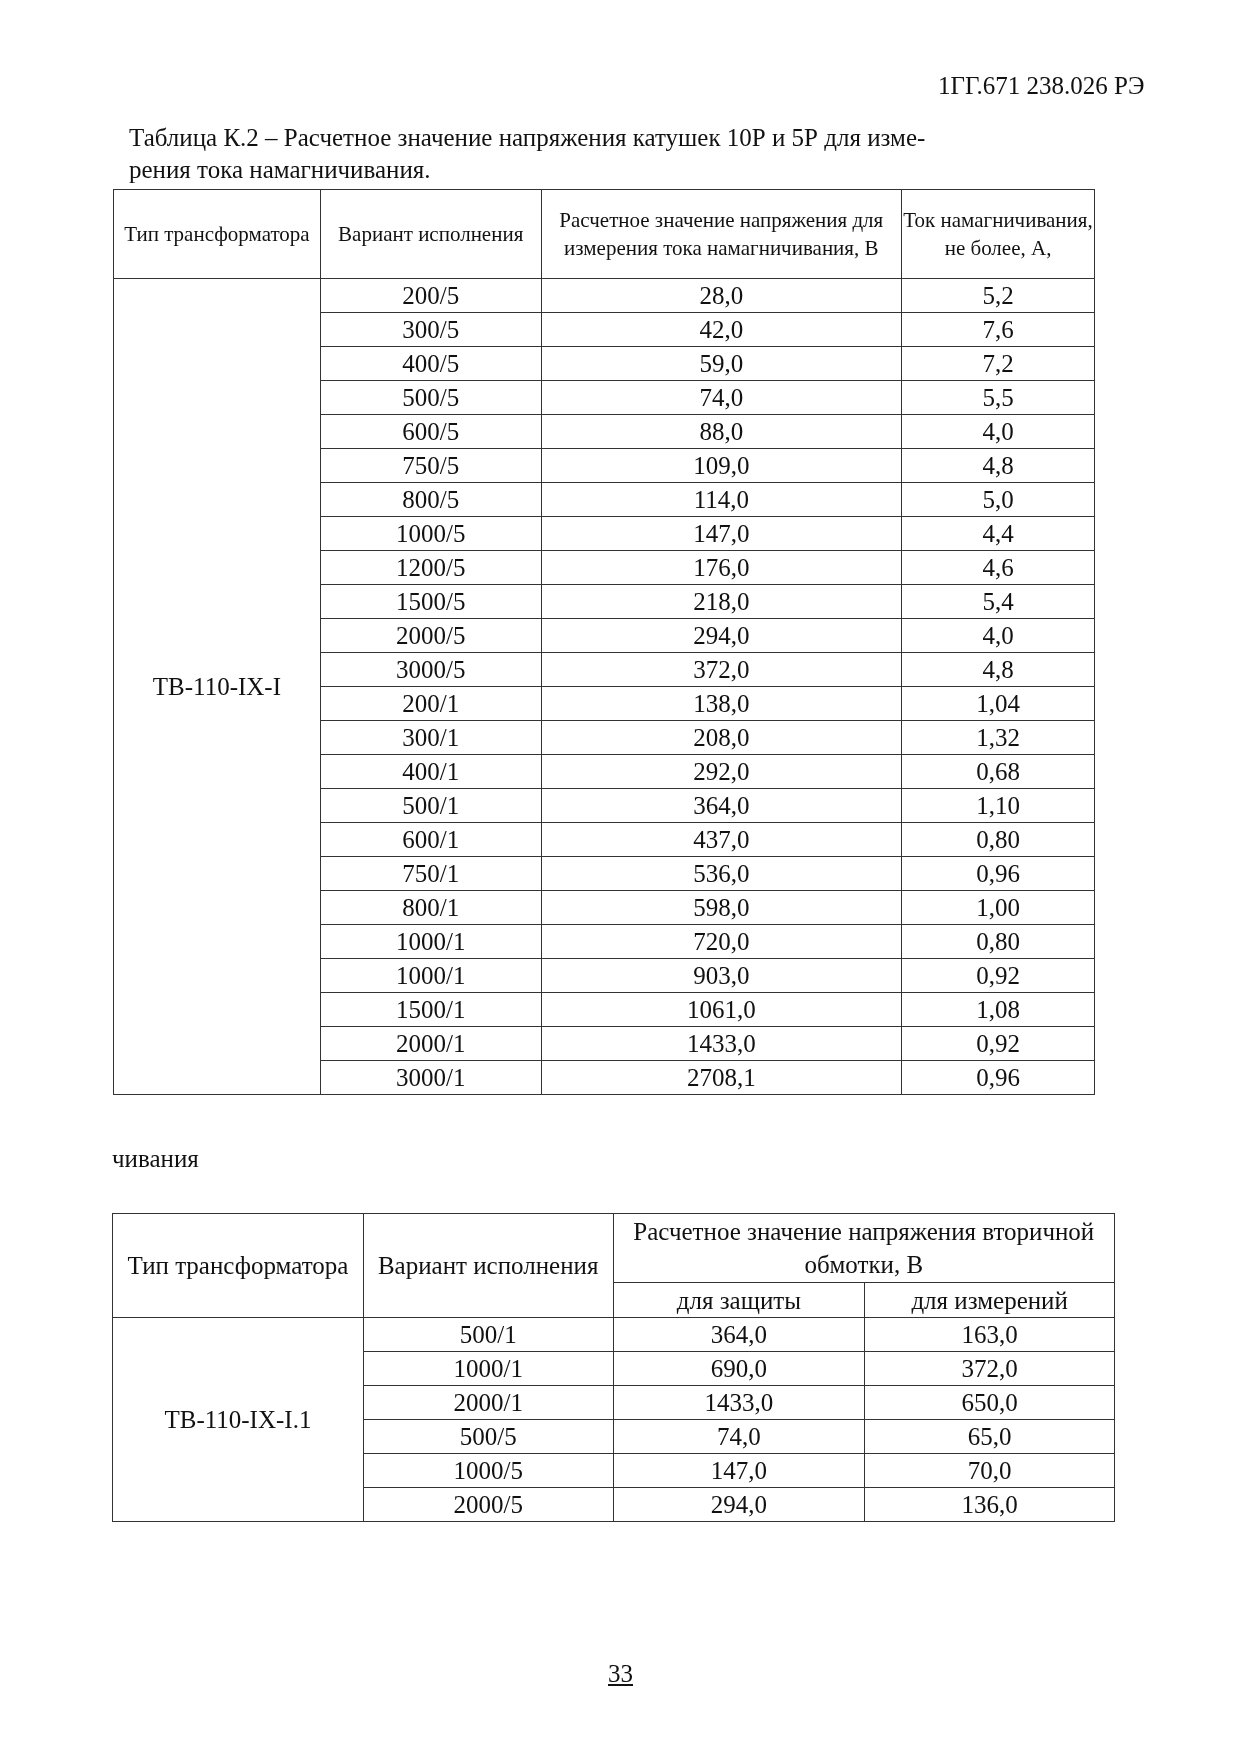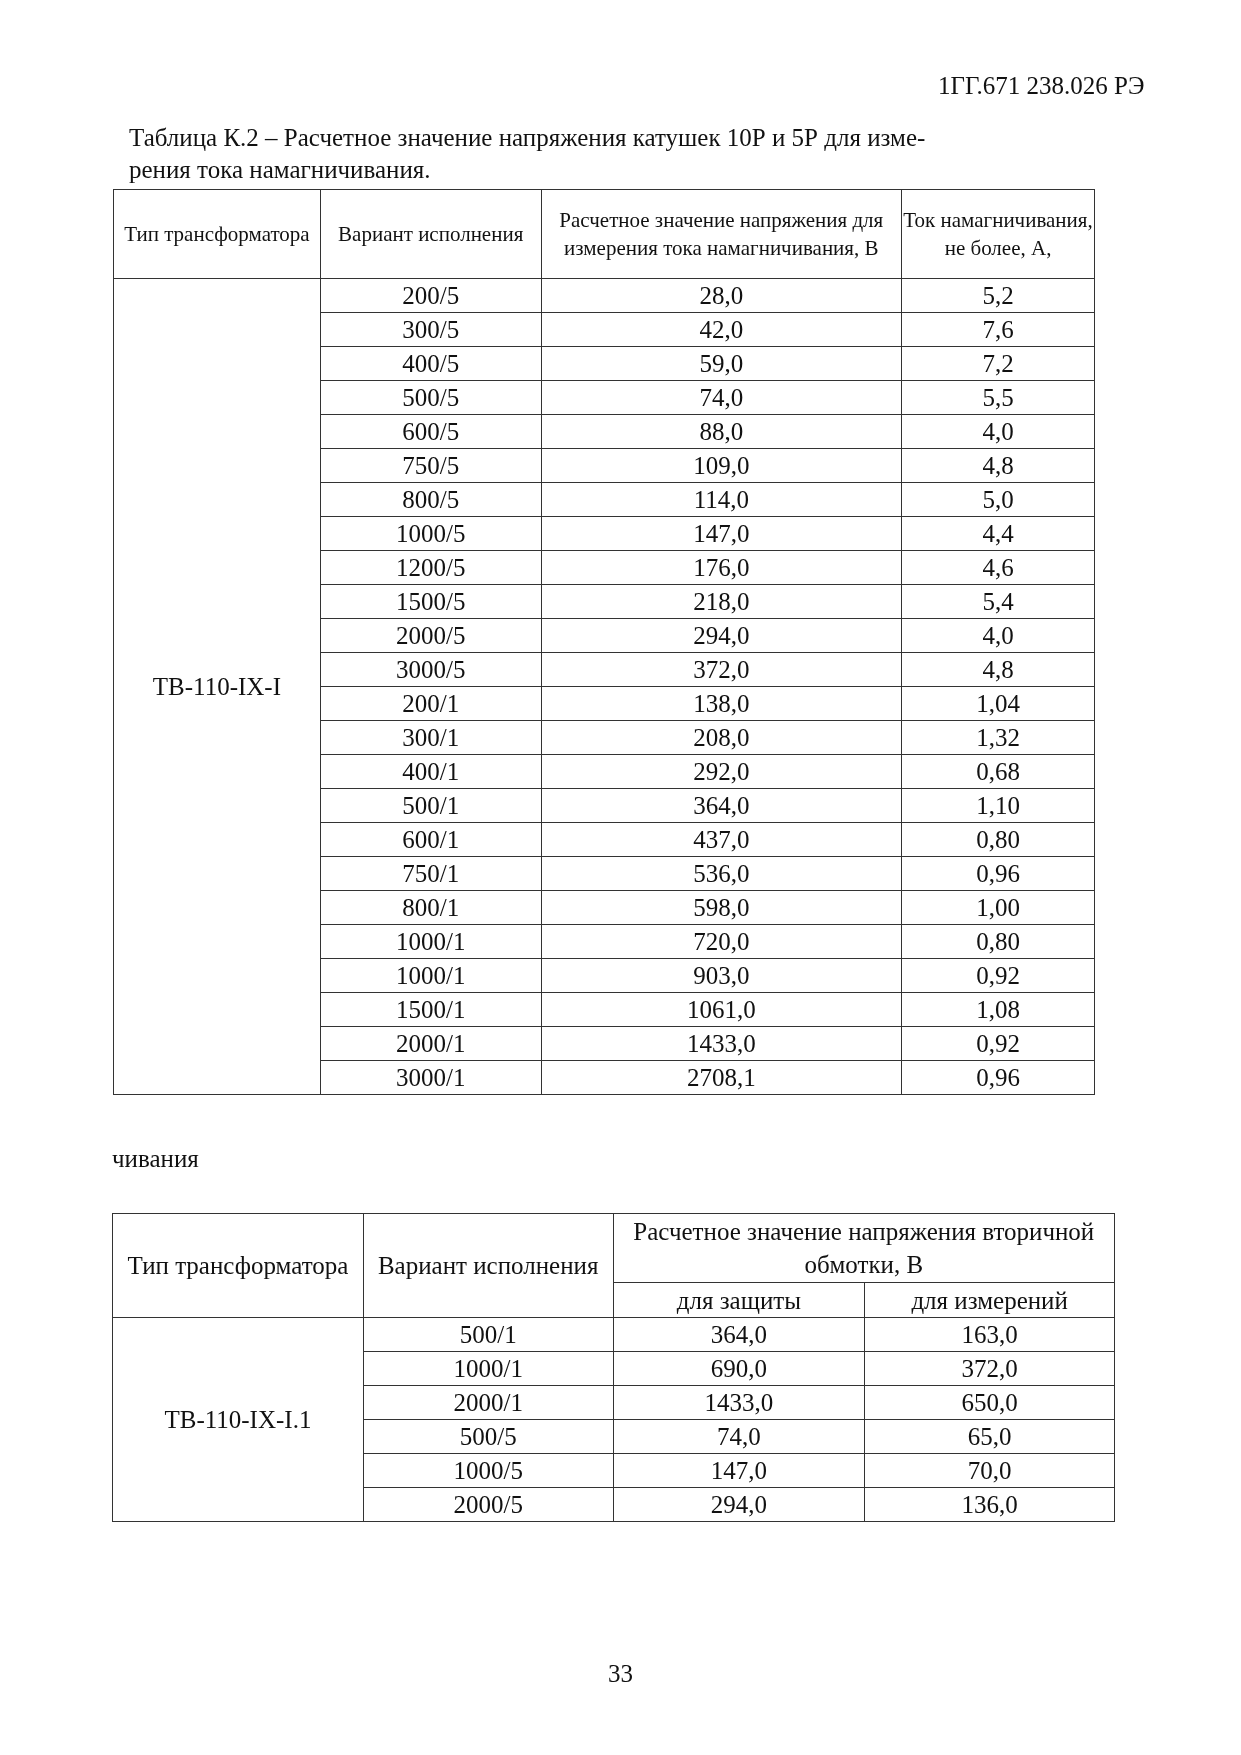--- a/index.html
+++ b/index.html
@@ -14,21 +14,21 @@
   #t1 { left: 113px; top: 189px; width: 982px; }
   #t1 th { font-size: 21px; line-height: 28px; height: 88px; }
   #t1 td { font-size: 25px; height: 33px; line-height: 33px; }
   #t1 col.c1 { width: 207px; } #t1 col.c2 { width: 221px; } #t1 col.c3 { width: 361px; } #t1 col.c4 { width: 193px; }
   #t2 { left: 112px; top: 1213px; width: 1003px; }
   #t2 th { font-size: 25px; line-height: 33px; }
   #t2 th.h-top { height: 68px; }
   #t2 th.h-sub { height: 34px; }
   #t2 td { font-size: 25px; height: 33px; line-height: 33px; }
   #t2 col.c1 { width: 251px; } #t2 col.c2 { width: 250px; } #t2 col.c3 { width: 252px; } #t2 col.c4 { width: 250px; }
-  .page-num { position: absolute; left: 0; width: 1241px; top: 1660px; text-align: center; font-size: 25px; }
+  .page-num { position: absolute; left: 0; width: 1241px; top: 1660px; text-align: center; font-size: 25px; text-decoration: underline; }
 </style>
 </head>
 <body>
 
 <div class="doc-code">1ГГ.671 238.026 РЭ</div>
 
 <div class="caption" id="cap1">
   <div>Таблица К.2 – Расчетное значение напряжения катушек 10Р и 5Р для изме-</div>
   <div>рения тока намагничивания.</div>
 </div>

